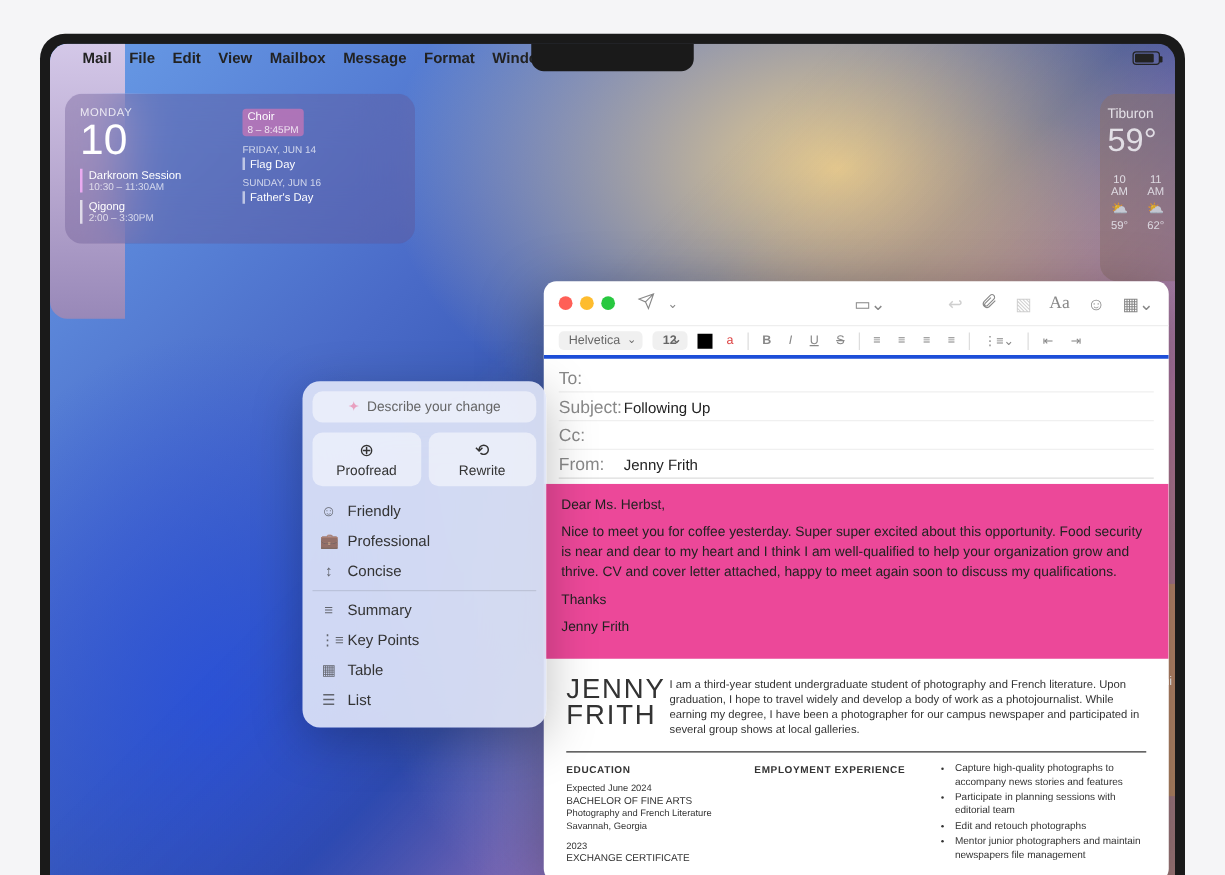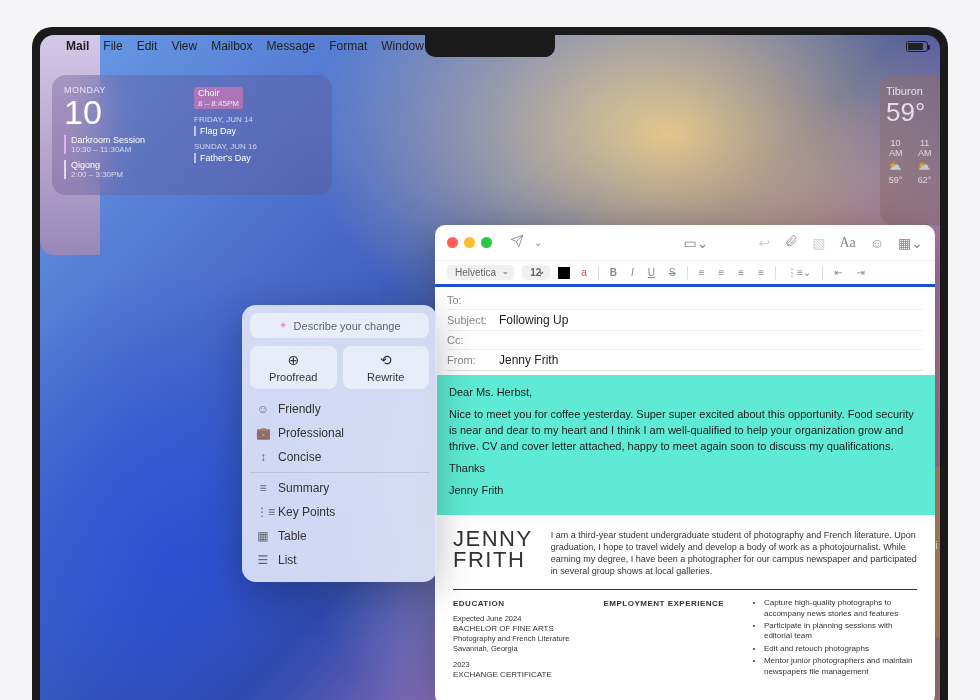--- a/index.html
+++ b/index.html
@@ -12,21 +12,21 @@
     radial-gradient(ellipse 600px 400px at 70% 15%, rgba(255,220,140,0.9), transparent 60%),
     radial-gradient(ellipse 500px 500px at 85% 50%, rgba(255,150,100,0.7), transparent 55%),
     radial-gradient(ellipse 400px 500px at 15% 80%, rgba(40,80,220,0.85), transparent 60%),
     linear-gradient(135deg, #6a9ee8 0%, #4a6bc8 30%, #2a4aa8 55%, #c890e8 75%, #f0b890 100%);
 }
 .notch { position: absolute; top: 0; left: 50%; transform: translateX(-50%); width: 130px; height: 22px; background: #1a1a1a; border-radius: 0 0 10px 10px; z-index: 1000; }
 
 .menubar { position: absolute; top: 0; left: 0; right: 0; height: 22px; display: flex; align-items: center; padding: 0 12px; font-size: 12px; color: #222; z-index: 100; }
 .menubar .apple-icon { margin-right: 14px; font-size: 14px; }
 .menubar .app-name { font-weight: 700; margin-right: 14px; }
-.menubar .menu-item { margin-right: 14px; cursor: default; }
+.menubar .menu-item { margin-right: 14px; cursor: default; font-weight: bold; }
 .menubar .spacer { flex: 1; }
 .menubar .battery { width: 22px; height: 11px; border: 1px solid #222; border-radius: 3px; position: relative; }
 .menubar .battery::after { content: ''; position: absolute; right: -3px; top: 3px; width: 2px; height: 5px; background: #222; border-radius: 0 1px 1px 0; }
 .menubar .battery::before { content: ''; position: absolute; left: 1px; top: 1px; bottom: 1px; width: 75%; background: #222; border-radius: 1px; }
 
 
 .widget { position: absolute; border-radius: 14px; backdrop-filter: blur(20px); background: rgba(100,80,140,0.35); color: #fff; padding: 10px 12px; font-size: 10px; }
 .calendar-widget { top: 40px; left: 12px; width: 280px; height: 120px; display: flex; }
 .cal-left { width: 120px; }
 .cal-day { font-size: 9px; opacity: 0.8; letter-spacing: 0.5px; }
@@ -80,31 +80,31 @@
 .fmt-select { background: #f0f0f0; border-radius: 4px; padding: 2px 18px 2px 8px; font-size: 10px; position: relative; }
 .fmt-select::after { content: '⌄'; position: absolute; right: 5px; top: 1px; font-size: 9px; }
 .fmt-num { width: 28px; text-align: center; font-weight: bold; }
 .swatch { width: 12px; height: 12px; background: #000; }
 .fmt-btn { padding: 0 3px; color: #888; }
 .fmt-sep { width: 1px; height: 14px; background: #ddd; }
 
 .hdr-rows { padding: 4px 12px; }
 .hdr-row { display: flex; align-items: baseline; padding: 3px 0; font-size: 12px; border-bottom: 1px solid #f0f0f0; }
 .hdr-row:last-child { border-bottom: 1px solid #ddd; }
-.hdr-label { width: 52px; color: #888; font-size: 11px; }
+.hdr-label { width: 52px; color: #888; font-size: 14px; }
 .hdr-val { flex: 1; color: #222; }
 .recipient-pill { background: #d0e5ff; color: #0066cc; border-radius: 3px; padding: 1px 5px; font-size: 11px; display: inline-flex; align-items: center; }
 .recipient-pill::after { content: '⌄'; margin-left: 3px; font-size: 8px; color: #0066cc; }
 
 .body-area { flex: 1; overflow: hidden; }
-.msg-selected { background: #5eead4; padding: 10px 14px; font-size: 11px; color: #222; line-height: 1.45; }
+.msg-selected { background: #ec4899; padding: 10px 14px; font-size: 11px; color: #222; line-height: 1.45; }
 .msg-selected p { margin-bottom: 6px; }
 
 .resume { padding: 14px 18px; font-size: 9px; color: #333; }
-.resume-top { display: flex; gap: 18px; margin-bottom: 12px; }
+.resume-top { display: flex; gap: 3px; margin-bottom: 12px; }
 .resume-name { font-size: 22px; font-weight: 400; letter-spacing: 1.5px; line-height: 0.95; }
 .resume-name .ln { display: block; }
 .resume-intro { flex: 1; font-size: 9px; line-height: 1.35; }
 .resume-cols { display: flex; gap: 20px; border-top: 1.5px solid #333; padding-top: 8px; }
 .resume-col { flex: 1; }
 .resume-col.narrow { flex: 0.8; }
 .resume-h { font-size: 8px; font-weight: 700; letter-spacing: 0.5px; margin-bottom: 6px; border-top: 1px solid transparent; }
 .resume-block { font-size: 8px; line-height: 1.3; margin-bottom: 6px; }
 .resume-block .sm { font-size: 7.5px; }
 .bullets { list-style: disc; padding-left: 10px; font-size: 8px; line-height: 1.3; }

